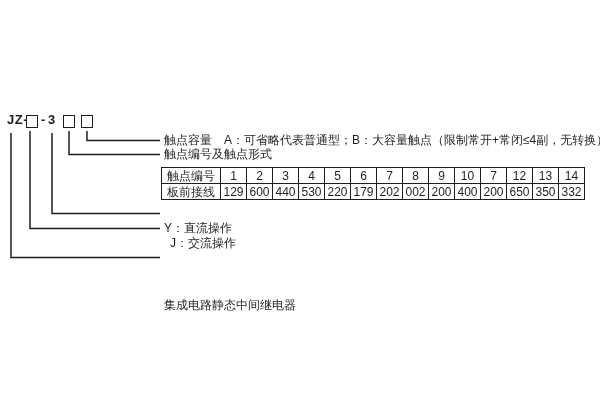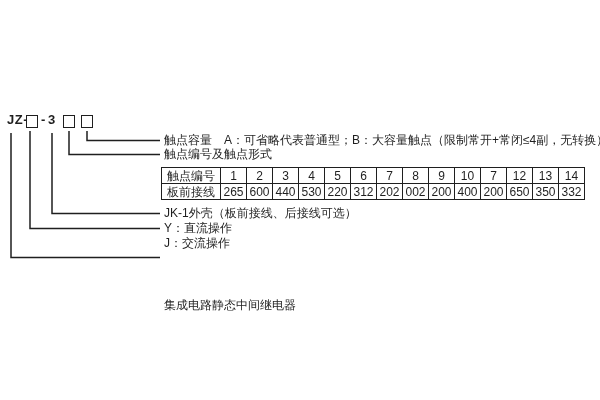--- a/index.html
+++ b/index.html
@@ -50,21 +50,21 @@
     left: 164px;
     font-size: 12px;
     line-height: 13px;
     color: #1f1f1f;
     white-space: nowrap;
   }
   .co-capacity  { top: 134px; }
   .co-numbering { top: 148px; }
   .co-enclosure { top: 207px; }
   .co-dc        { top: 222px; text-align: center; }
-  .co-ac        { top: 237px; }
+  .co-ac        { top: 237px; margin-left: 6px; }
   .co-product   { top: 251px; margin-top: 48px; }
   table.contact-table {
     position: absolute;
     left: 161px;
     top: 167px;
     border-collapse: collapse;
     table-layout: fixed;
     width: 424px;
   }
   table.contact-table td {
@@ -98,21 +98,20 @@
     <span class="model-part" style="left:7px; top:112px;">JZ-</span>
     <span class="ph-box" style="left:26px; top:115px;"></span>
     <span class="model-part" style="left:41px; top:112px;">-</span>
     <span class="model-part" style="left:48px; top:112px;">3</span>
     <span class="ph-box" style="left:63px; top:115px;"></span>
     <span class="ph-box" style="left:81px; top:115px;"></span>
   </div>
 
   <div class="callout co-capacity">触点容量　A：可省略代表普通型；B：大容量触点（限制常开+常闭≤4副，无转换）</div>
   <div class="callout co-numbering">触点编号及触点形式</div>
-  <div class="callout co-enclosure">JK-1外壳（板前接线、后接线可选）</div>
   <div class="callout co-dc">Y：直流操作</div>
   <div class="callout co-ac">J：交流操作</div>
   <div class="callout co-product">集成电路静态中间继电器</div>
 
   <table class="contact-table">
     <tbody>
         <tr>
       <td class="hd">触点编号</td>
       <td>1</td>
       <td>2</td>
@@ -124,26 +123,26 @@
       <td>8</td>
       <td>9</td>
       <td>10</td>
       <td>7</td>
       <td>12</td>
       <td>13</td>
       <td>14</td>
     </tr>
     <tr>
       <td class="hd">板前接线</td>
-      <td>265</td>
+      <td>129</td>
       <td>600</td>
       <td>440</td>
       <td>530</td>
       <td>220</td>
-      <td>312</td>
+      <td>179</td>
       <td>202</td>
       <td>002</td>
       <td>200</td>
       <td>400</td>
       <td>200</td>
       <td>650</td>
       <td>350</td>
       <td>332</td>
     </tr>
   </tbody>

